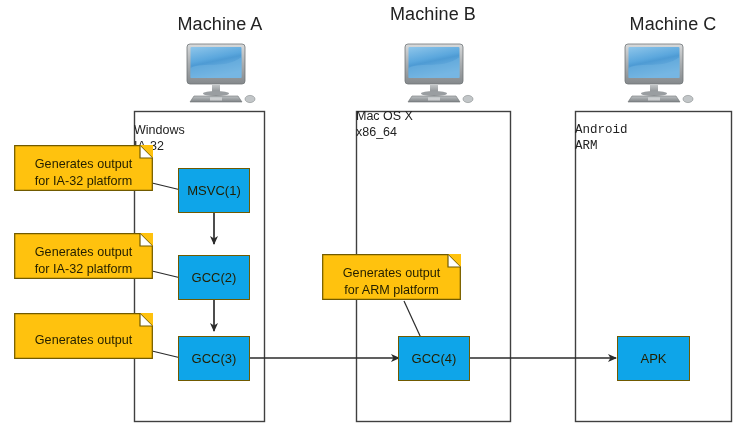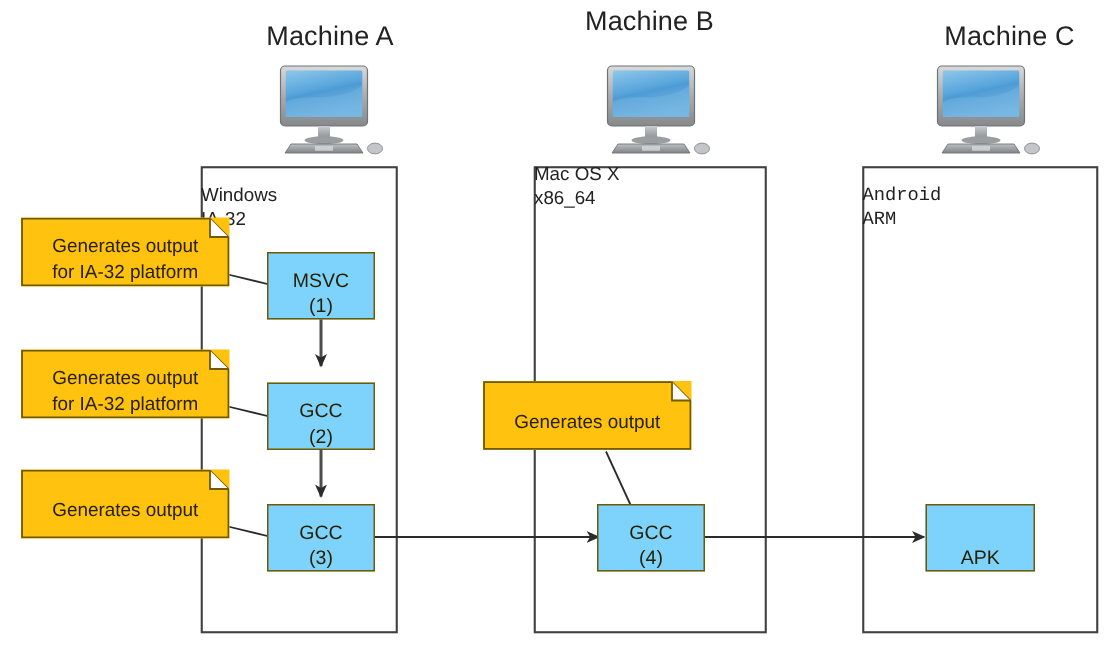--- a/index.html
+++ b/index.html
@@ -32,27 +32,27 @@
   .os-label {
     position: absolute;
     font-size: 12.5px;
     color: #222222;
     text-align: left;
     line-height: 16px;
     white-space: nowrap;
   }
   .node-box {
     position: absolute;
-    background: #7dd3fc;
+    background: #0ea5e9;
     border: 1.3px solid #705a00;
     box-sizing: border-box;
     display: flex;
-    flex-direction: column;
+    flex-direction: row;
     align-items: center;
-    justify-content: flex-end;
+    justify-content: center;
     font-size: 13px;
     color: #231f00;
     line-height: 17px;
   }
   .node-box .l2 { display:block; }
   .note {
     position: absolute;
     background: #FFC20E;
     box-sizing: border-box;
     display: flex;
@@ -232,14 +232,15 @@
   </span>
 </div>
 
 <div class="note" style="left:322px; top:254px; width:139px; height:46px;">
   <svg width="139" height="46" viewBox="0 0 139 46">
     <path d="M0.7,0.7 L126,0.7 L138.3,13 L138.3,45.3 L0.7,45.3 Z" fill="#FFC20E" stroke="#705a00" stroke-width="1.2"></path>
     <path d="M126,0.7 L126,13 L138.3,13" fill="#ffffff" stroke="#705a00" stroke-width="1.2"></path>
   </svg>
   <span class="notetext">
     <span class="nline">Generates output</span>
+    <span class="nline">for ARM platform</span>
   </span>
 </div>
 
 </body></html>

